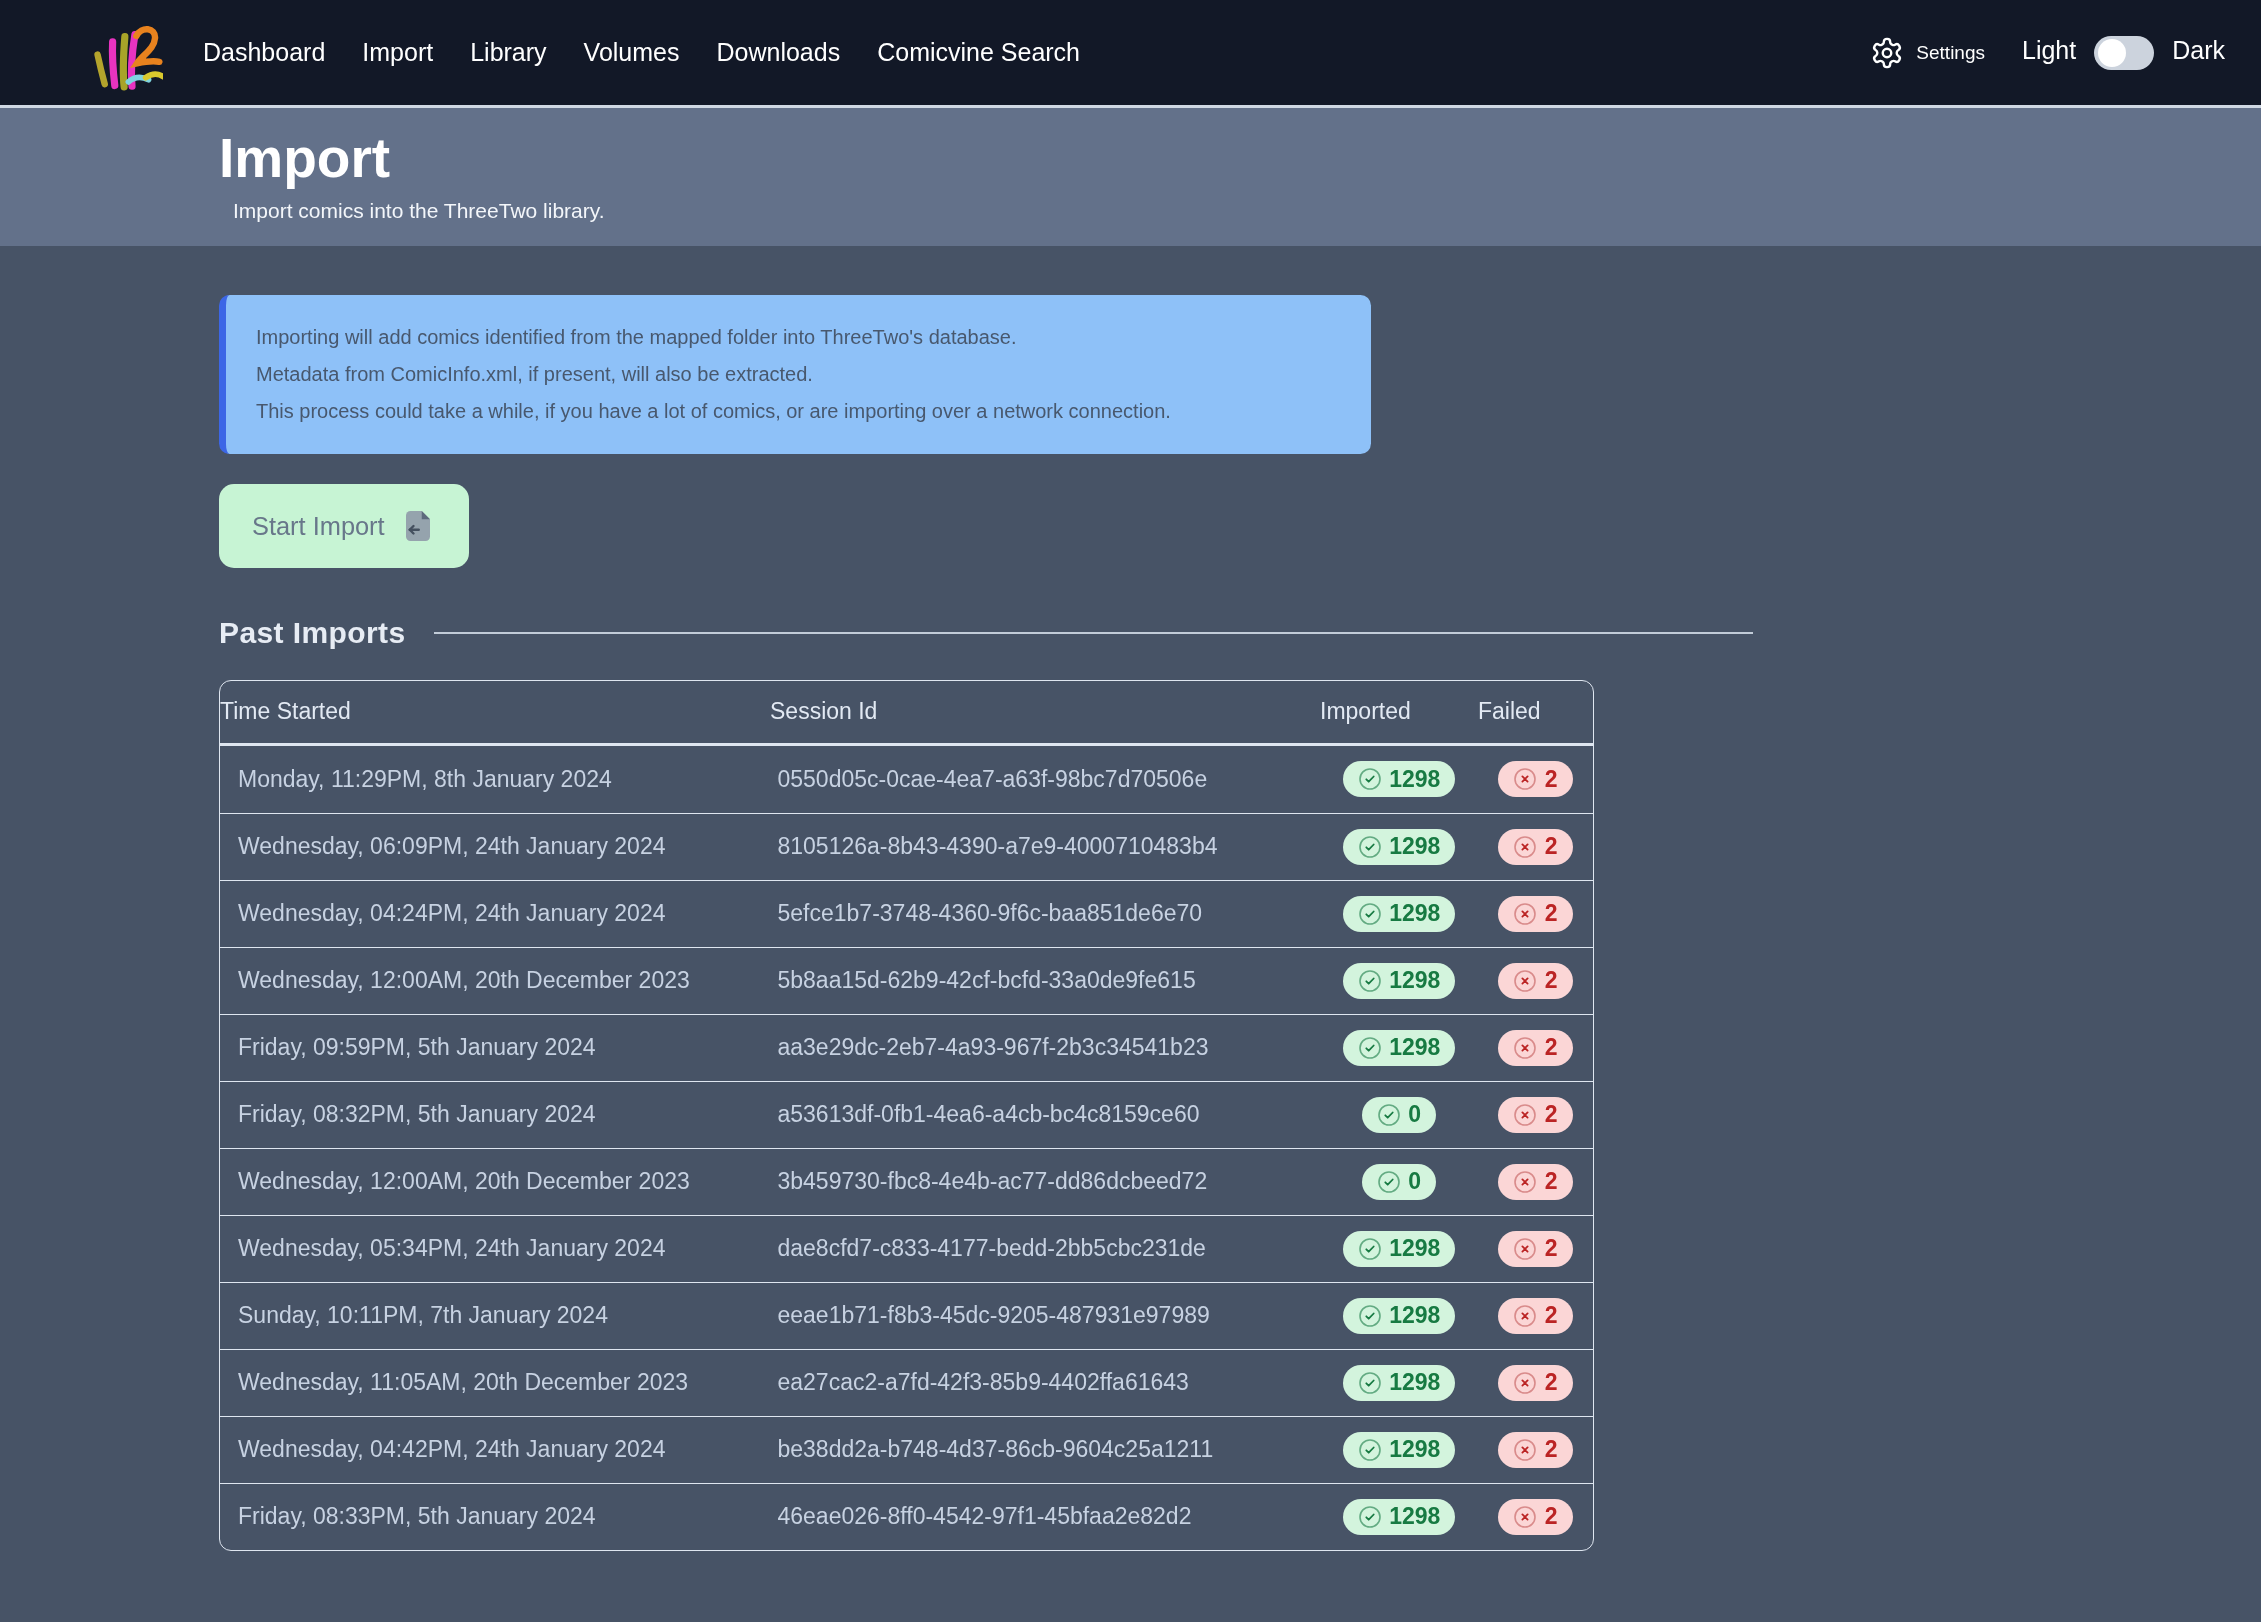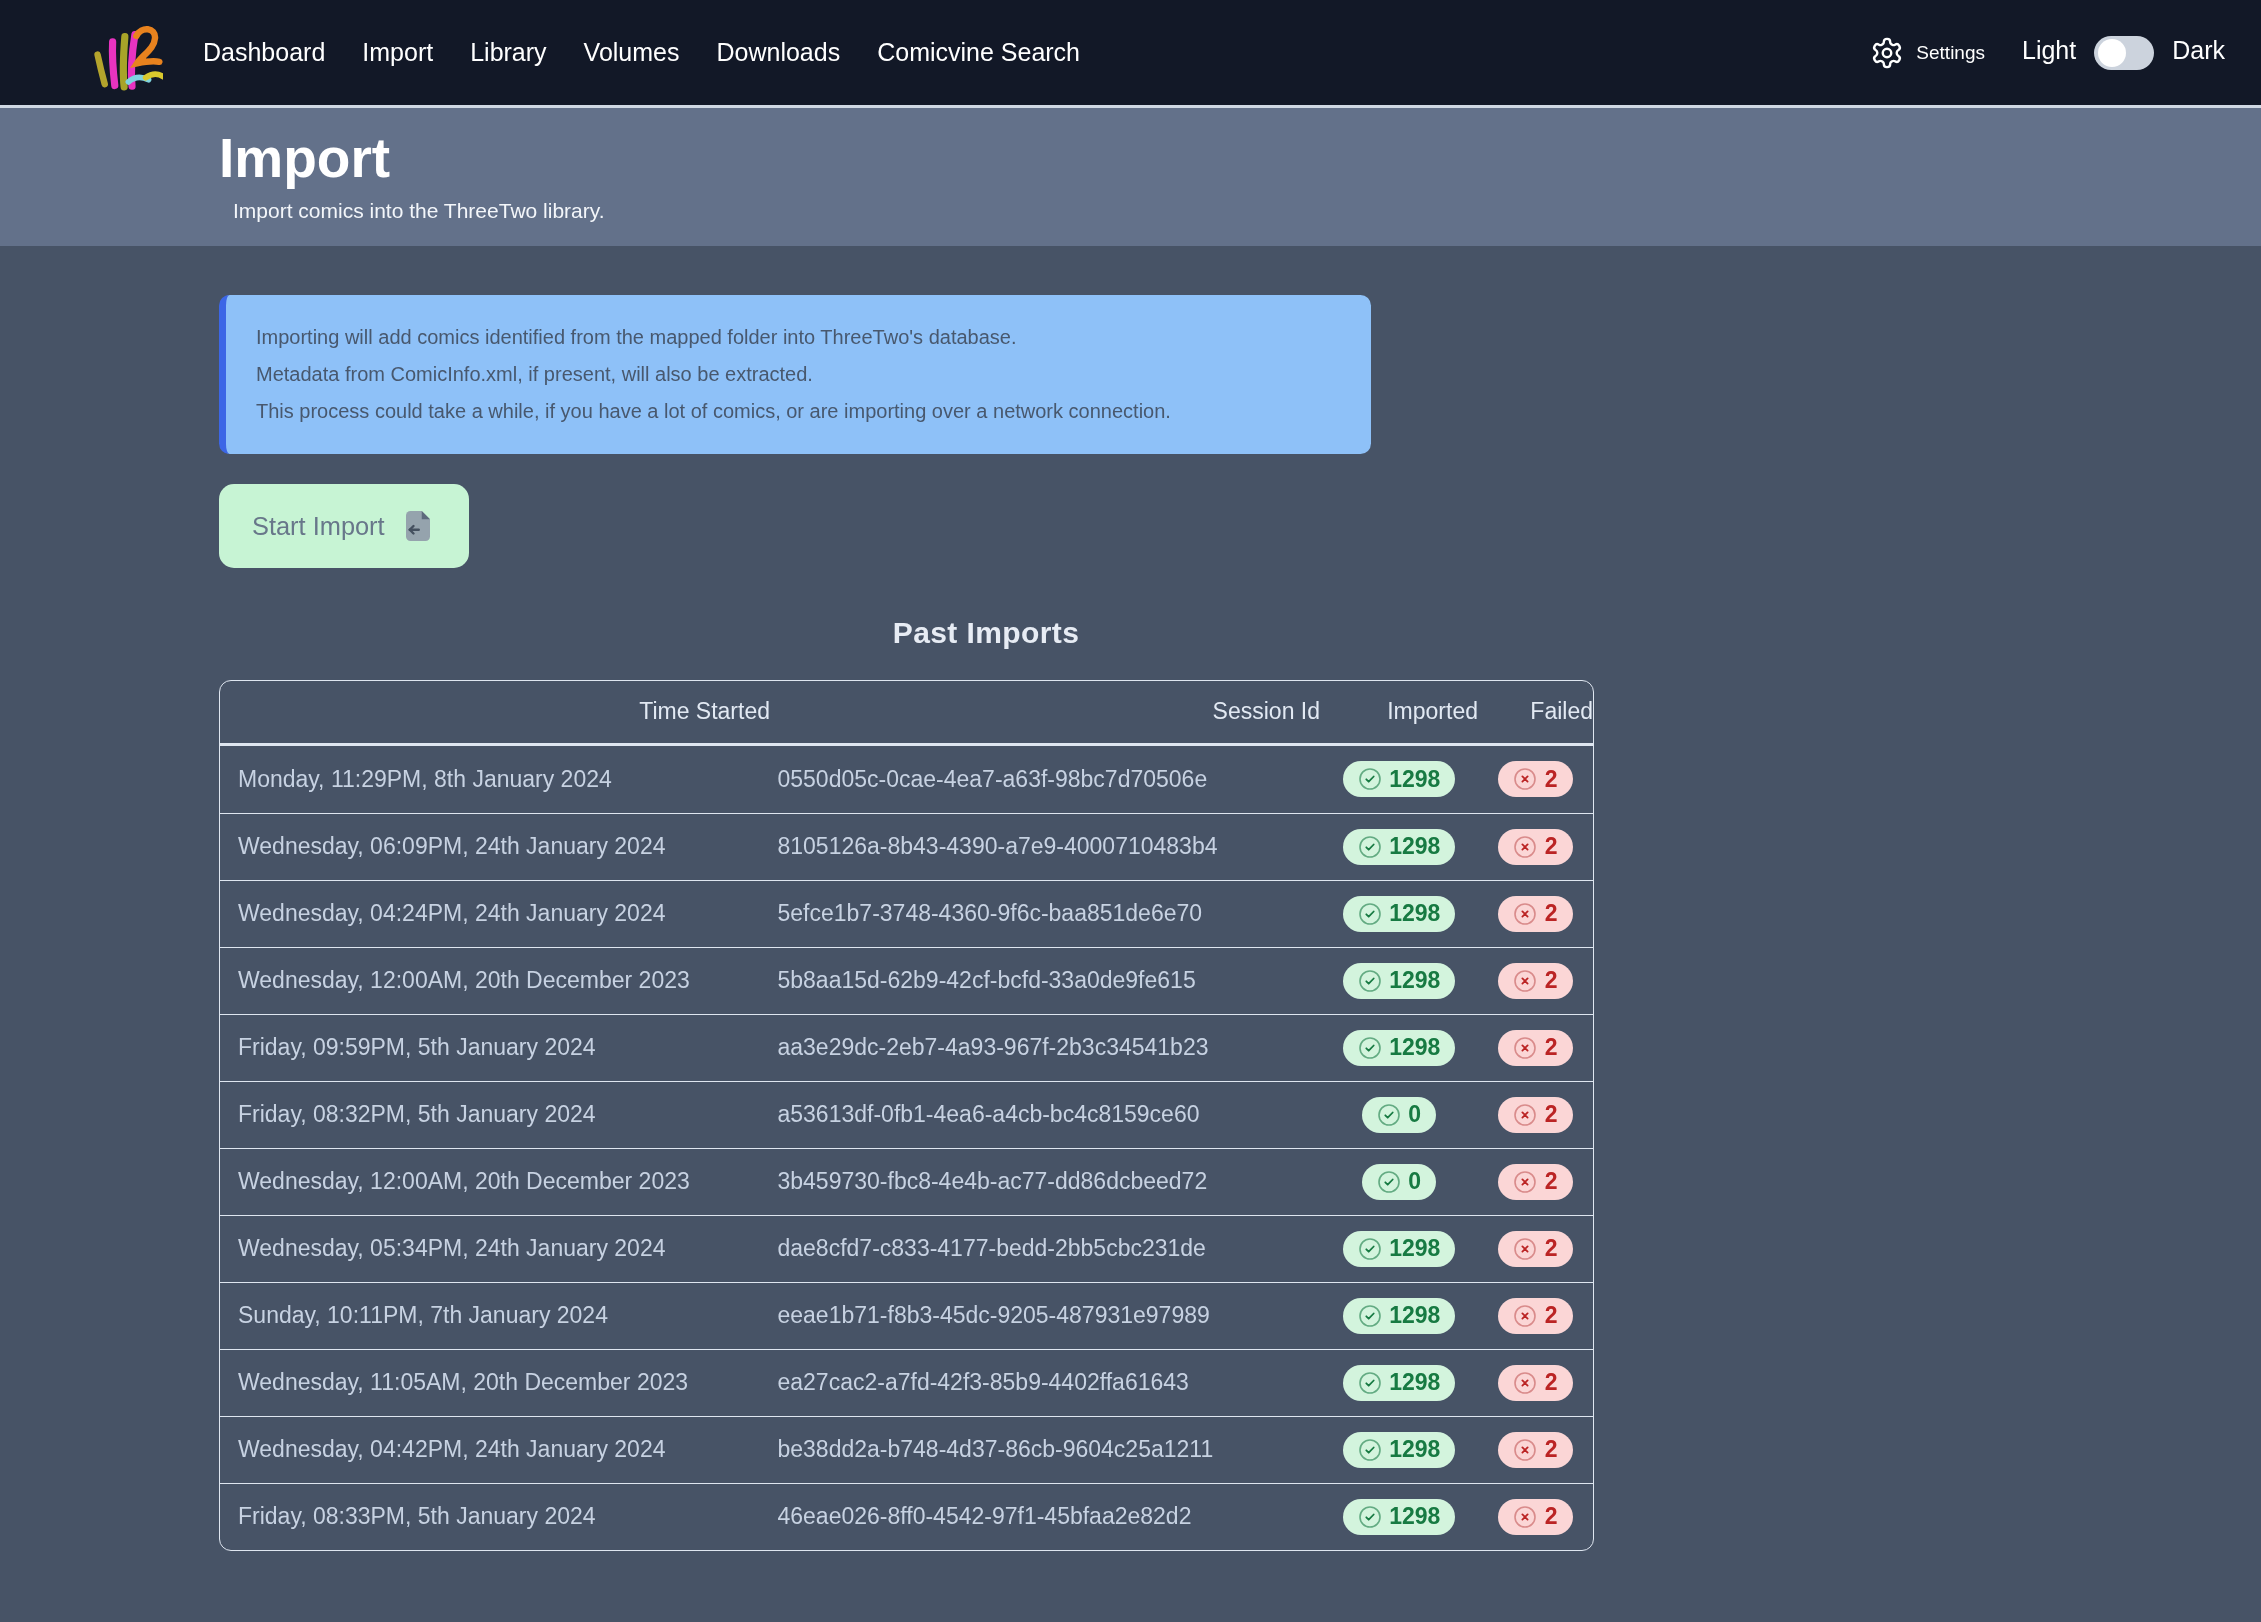--- a/index.html
+++ b/index.html
@@ -57,36 +57,36 @@
   .start-btn {
     margin-top: 30px;
     display: inline-flex; align-items: center; gap: 15px;
     height: 84px; padding: 0 33px;
     background: #c7f4d4; border: none; border-radius: 15px;
     font-family: inherit; font-size: 25.4px; color: #68778a;
     cursor: pointer;
   }
   .start-btn svg { width: 36px; height: 36px; }
 
-  .past-header { margin-top: 48px; display: flex; align-items: center; width: 1534px; flex-direction: column; }
+  .past-header { margin-top: 48px; display: flex; align-items: center; width: 1534px; }
   .past-title { margin: 0; font-size: 30px; color: #e7ecf4; font-weight: bold; letter-spacing: 0.4px; }
   .past-divider { flex: 1; height: 1.5px; background: #c2ccd8; margin-left: 28px; }
 
   
   .table-wrap {
     margin-top: 30px;
     width: 1375px;
     border: 1.5px solid #dfe6f0;
     border-radius: 12px;
     overflow: hidden;
   }
   table.imports { width: 100%; border-collapse: separate; border-spacing: 0; }
   .imports th {
     font-weight: normal; color: #e2e9f3; font-size: 23px;
-    padding: 16.5px 0 18px; text-align: right;
+    padding: 16.5px 0 18px; text-align: left;
     border-bottom: 3px solid #dfe6f0;
   }
   .imports td { height: 67px; color: #c7d2e2; font-size: 23px; vertical-align: middle; }
   .imports tbody tr + tr td { border-top: 1.5px solid #dfe6f0; }
   td.col-time    { width: 550px; padding-left: 18px; }
   td.col-session { width: 550px; padding-left: 7.5px; }
   td.col-imported{ width: 158px; text-align: center; }
   td.col-failed  { width: 115px; text-align: center; }
 
   .pill {

